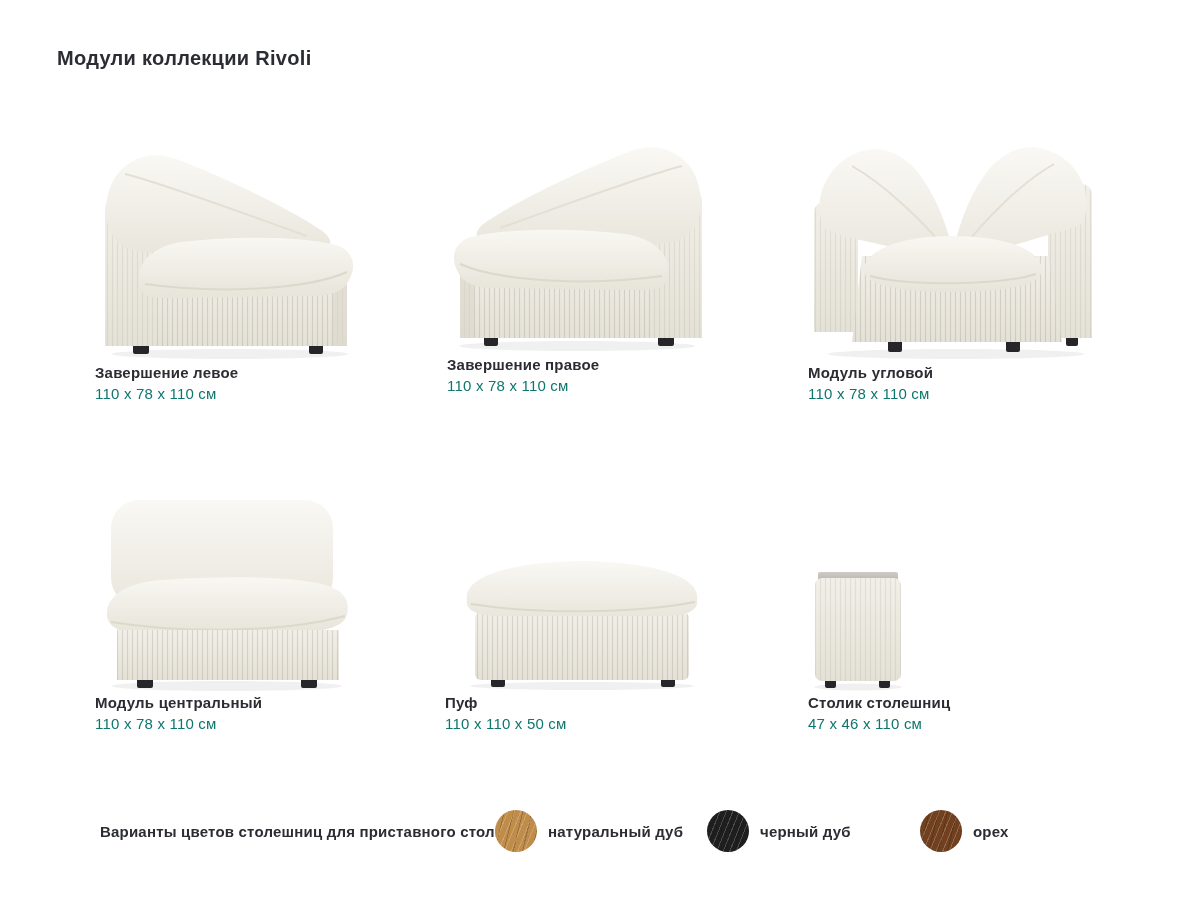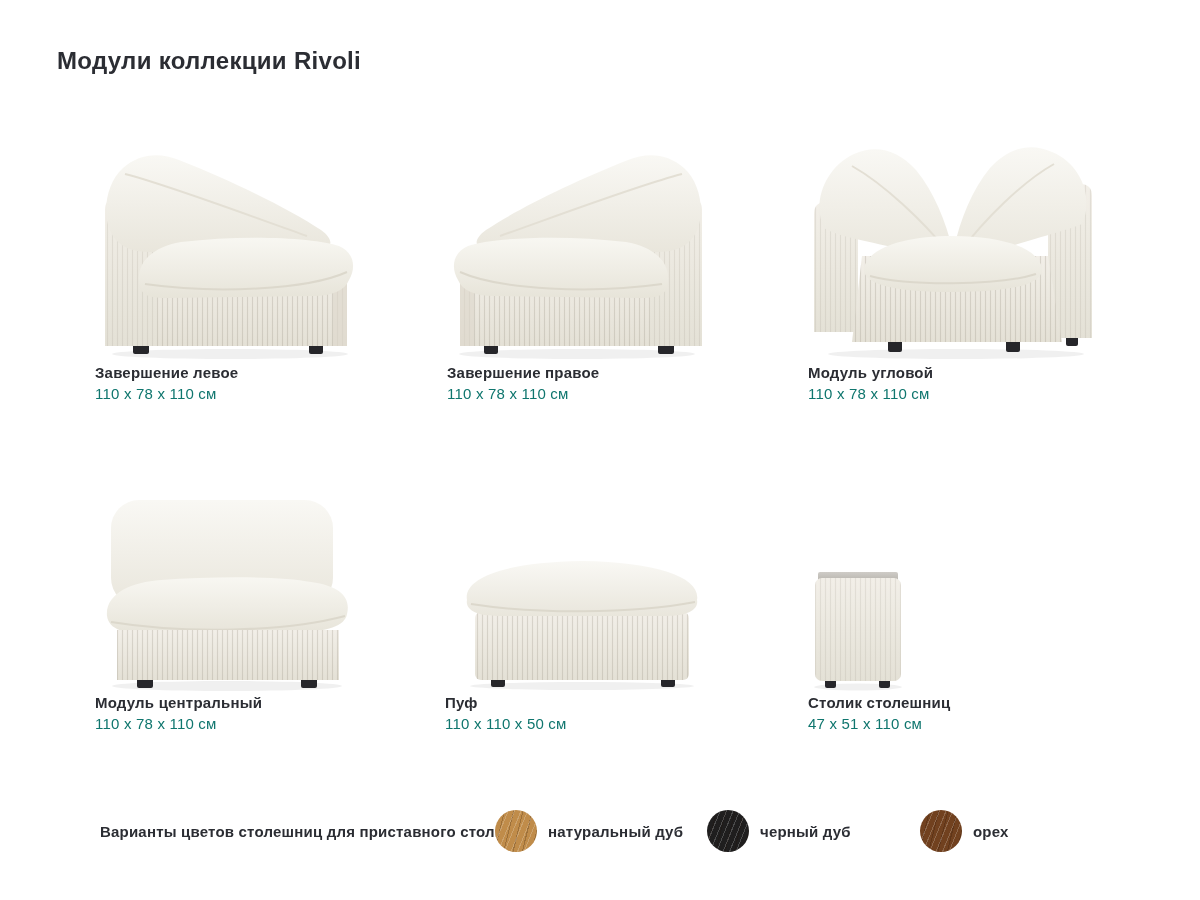--- a/index.html
+++ b/index.html
@@ -3,21 +3,21 @@
 <meta charset="utf-8">
 <style>
   * { margin:0; padding:0; box-sizing:border-box; }
   body { background:#ffffff; }
   .page {
     position:relative; width:1200px; height:900px; background:#ffffff;
     font-family:"Liberation Sans", sans-serif; color:#2e3138; overflow:hidden;
   }
   .title {
     position:absolute; left:57px; top:47px;
-    font-size:24px; font-weight:700; letter-spacing:.3px; color:#2b2d33;
+    font-size:20px; font-weight:700; letter-spacing:.3px; color:#2b2d33;
   }
   .cell { position:absolute; }
   .img-area { display:flex; align-items:flex-end; }
   .caption { font-size:15px; line-height:21px; letter-spacing:.2px; }
   .mod-name { font-weight:700; color:#2b2d33; }
   .mod-dims { font-weight:400; color:#0f766e; }
 
   .legend { position:absolute; left:0; top:808px; width:1200px; height:46px; }
   .legend-label {
     position:absolute; left:100px; top:0; height:46px; display:flex; align-items:center;
@@ -89,21 +89,21 @@
         <path d="M46,150 C38,128 52,108 86,102 C150,94 222,98 244,106 C258,112 262,126 254,140 C250,150 238,156 218,156 L72,158 C56,158 50,156 46,150 Z" fill="url(#gSeat)"></path>
         <path d="M50,144 C120,154 212,150 252,132" stroke="#dcd8cc" stroke-width="2" fill="none"></path>
       </svg>
     </div>
     <figcaption class="caption">
       <div class="mod-name">Завершение левое</div>
       <div class="mod-dims">110 x 78 x 110 см</div>
     </figcaption>
   </figure>
 
-  <figure class="cell" style="left:447px; top:140px; width:266px;">
+  <figure class="cell" style="left:447px; top:132px; width:266px;">
     <div class="img-area" style="height:222px;">
       <svg width="265" height="222" viewBox="0 0 265 222">
         <ellipse cx="130" cy="214" rx="118" ry="5" fill="rgba(0,0,0,0.06)"></ellipse>
         <g transform="translate(265,0) scale(-1,1)">
           <rect x="38" y="202" width="16" height="12" rx="2" fill="#26262a"></rect>
           <rect x="214" y="202" width="14" height="12" rx="2" fill="#26262a"></rect>
           <rect x="60" y="122" width="192" height="84" fill="url(#gBody)"></rect>
           <rect x="60" y="122" width="192" height="84" fill="url(#cord)"></rect>
           <rect x="238" y="122" width="14" height="84" fill="#ded9cd" opacity="0.7"></rect>
           <path d="M10,70 Q10,58 22,58 L50,58 Q62,58 62,70 L62,206 L10,206 Z" fill="url(#gBody)"></path>
@@ -192,21 +192,21 @@
         <ellipse cx="50" cy="117" rx="44" ry="3.5" fill="rgba(0,0,0,0.06)"></ellipse>
         <rect x="17" y="108" width="11" height="10" rx="2" fill="#26262a"></rect>
         <rect x="71" y="108" width="11" height="10" rx="2" fill="#26262a"></rect>
         <rect x="10" y="2" width="80" height="10" rx="2" fill="url(#gTop)"></rect>
         <rect x="7" y="8" width="86" height="103" rx="7" fill="url(#gBody)"></rect>
         <rect x="7" y="8" width="86" height="103" rx="7" fill="url(#cord)" opacity="0.6"></rect>
       </svg>
     </div>
     <figcaption class="caption">
       <div class="mod-name">Столик столешниц</div>
-      <div class="mod-dims">47 x 51 x 110 см</div>
+      <div class="mod-dims">47 x 46 x 110 см</div>
     </figcaption>
   </figure>
 
   <div class="legend">
     <div class="legend-label">Варианты цветов столешниц для приставного столика</div>
 
     <div class="legend-item pos2">
       <span class="swatch" style="background-color: rgb(31, 30, 30);"></span>
       <span>черный дуб</span>
     </div>

